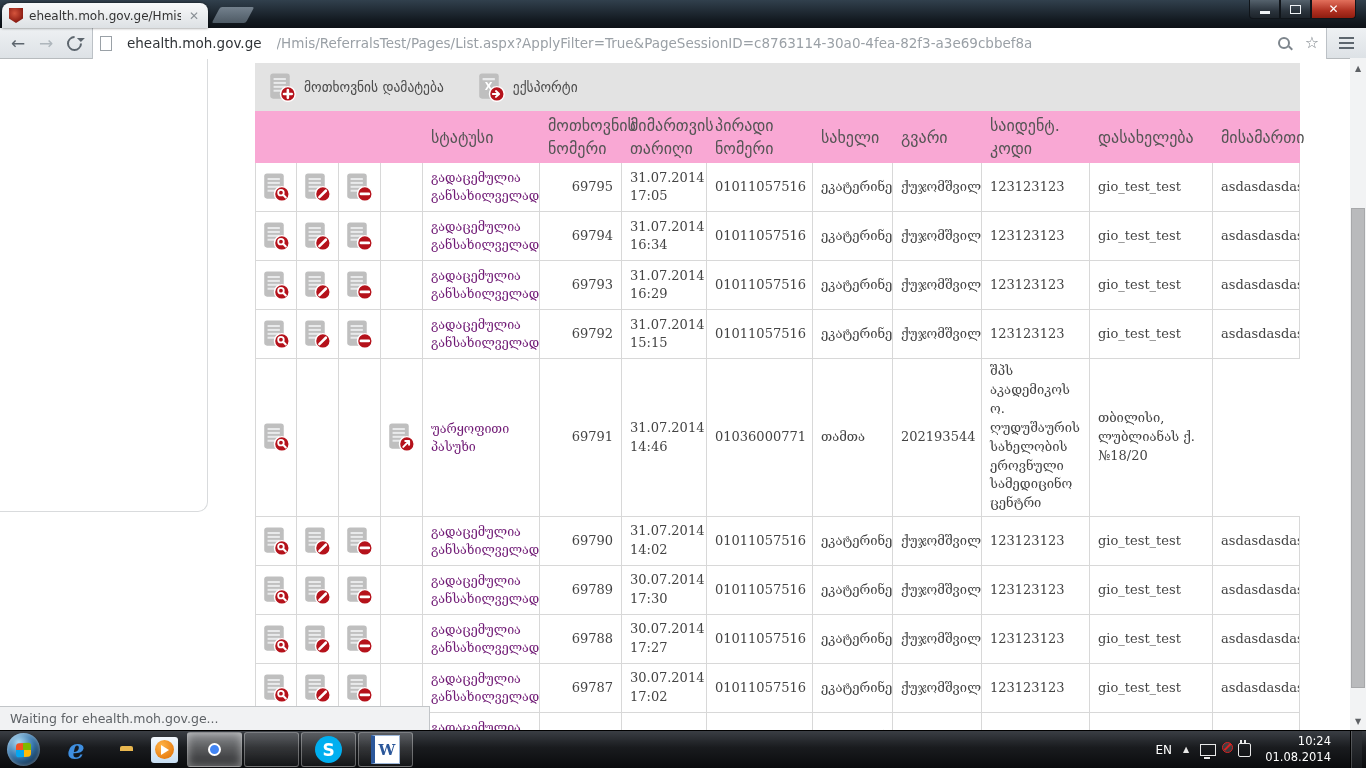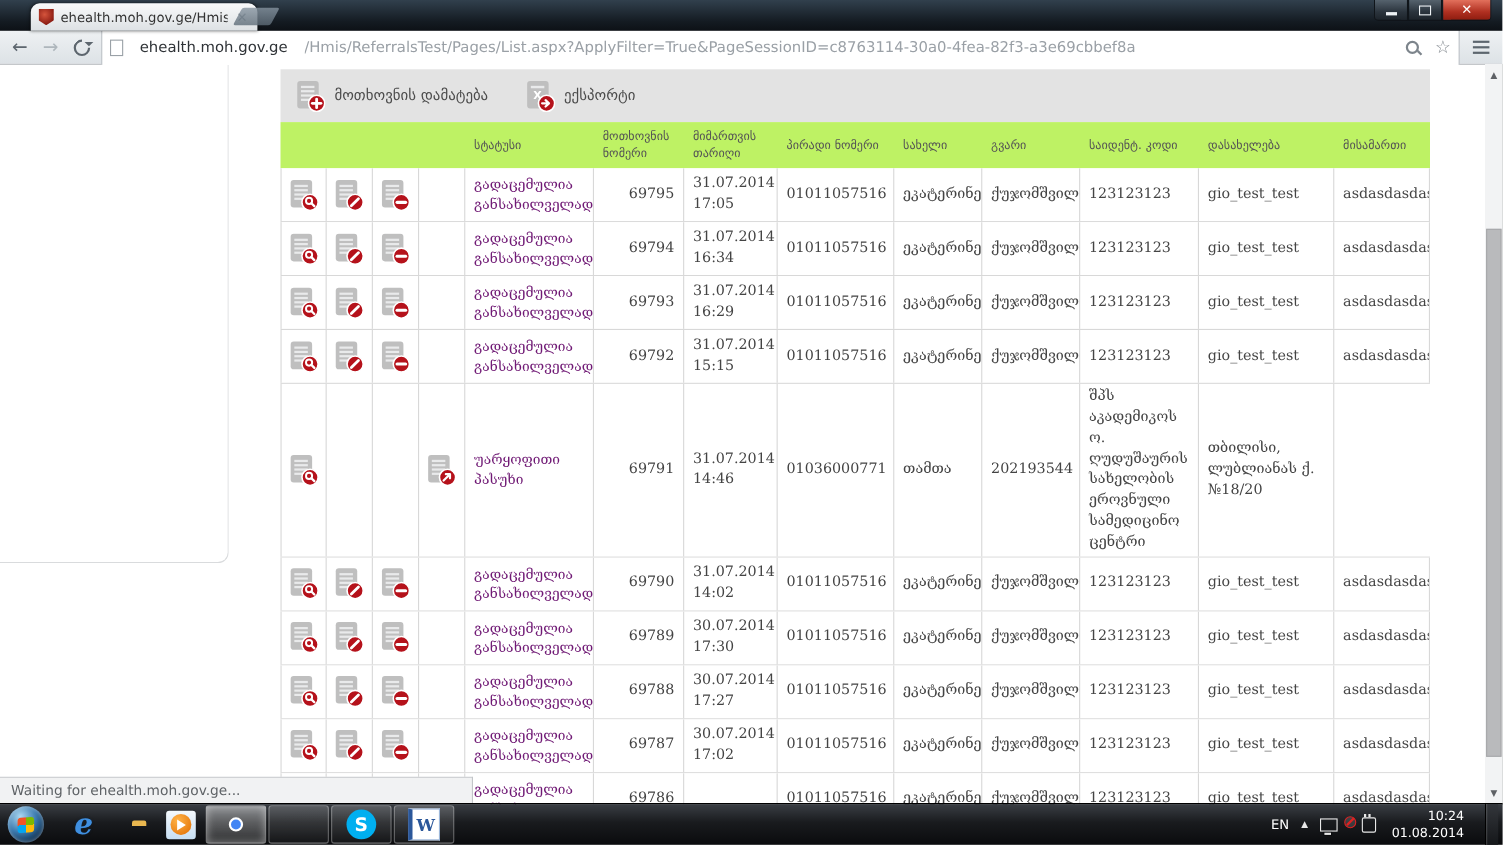--- a/index.html
+++ b/index.html
@@ -1,21 +1,21 @@
 <!DOCTYPE html>
 <html><head>
 <meta charset="utf-8">
 <style>
   html,body{margin:0;padding:0;}
   body{width:1366px;height:768px;overflow:hidden;background:#fff;
        font-family:"DejaVu Sans","Liberation Sans",sans-serif;-webkit-font-smoothing:antialiased;}
 
   
   .tabstrip{height:28px;background:linear-gradient(180deg,#31404d,#141b22 70%,#0d1116);position:relative;}
-  .tab{position:absolute;left:28px;top:3px;width:192px;height:25px;
+  .tab{position:absolute;left:2px;top:3px;width:192px;height:25px;
        background:linear-gradient(#f8f9fa,#dde1e4);border-radius:8px 8px 0 0;
        box-shadow:0 0 3px rgba(0,0,0,.6);display:flex;align-items:center;gap:6px;
        padding:0 7px;font-size:12px;color:#333;}
   .tab-title{flex:1;white-space:nowrap;overflow:hidden;}
   .favicon{width:14px;height:15px;flex:none;background:radial-gradient(circle at 40% 35%,#d5543c,#8a1b12 70%);
        clip-path:polygon(0 0,100% 0,100% 70%,50% 100%,0 70%);}
   .tab-close{color:#8a9096;font-size:12px;line-height:1;padding:2px;cursor:default;}
   .newtab{position:absolute;left:216px;top:7px;width:34px;height:16px;background:linear-gradient(#8795a1,#5d6b77);
        transform:skewX(-28deg);border-radius:2px;opacity:.8;}
   .win-controls{position:absolute;right:10px;top:0;display:flex;height:19px;}
@@ -49,21 +49,21 @@
   .page{position:relative;height:673px;background:#fff;overflow:hidden;}
   .sidebar{position:absolute;left:0;top:0;width:207px;height:452px;background:#fff;
        border-right:1px solid #d9dbdd;border-bottom:1px solid #d9dbdd;border-radius:0 0 10px 0;}
   .content{position:absolute;left:255px;top:4px;width:1045px;}
   .toolbar{height:48px;background:#e3e3e3;display:flex;align-items:center;gap:34px;padding-left:14px;box-sizing:border-box;}
   .tool-btn{display:flex;align-items:center;gap:8px;font-size:13.5px;color:#4c4c4c;}
   .grouphint{height:45px;background:#f0f0f0;border-top:1px solid #dbdbdb;display:flex;align-items:center;
        padding-left:14px;font-size:12.5px;color:#9b9b9b;box-sizing:border-box;}
 
   .grid{display:grid;grid-template-columns:42px 42px 42px 42px 117px 82px 85px 106px 80px 89px 108px 123px minmax(0,1fr);}
-  .thead{background:#bef264;color:#555;font-size:11px;min-height:42px;align-items:center;}
+  .thead{background:#f9a8d4;color:#555;font-size:16px;min-height:42px;align-items:center;}
   .thead .hcell{padding:3px 8px;line-height:1.45;}
   .row{background:#fff;border-bottom:1px solid #d8d8d8;min-height:48px;
        font-family:"DejaVu Serif","DejaVu Sans",serif;font-size:13px;color:#444;}
   .row.tall{min-height:116px;}
   .cell{border-right:1px solid #d8d8d8;display:flex;align-items:center;padding:3px 8px;
         overflow:hidden;line-height:1.45;box-sizing:border-box;}
   .cell.first{border-left:1px solid #d8d8d8;}
   .cell.action{justify-content:center;padding:3px 2px;}
   .cell.num{justify-content:flex-end;}
   .cell.status{color:#701a75;font-size:12.5px;}

